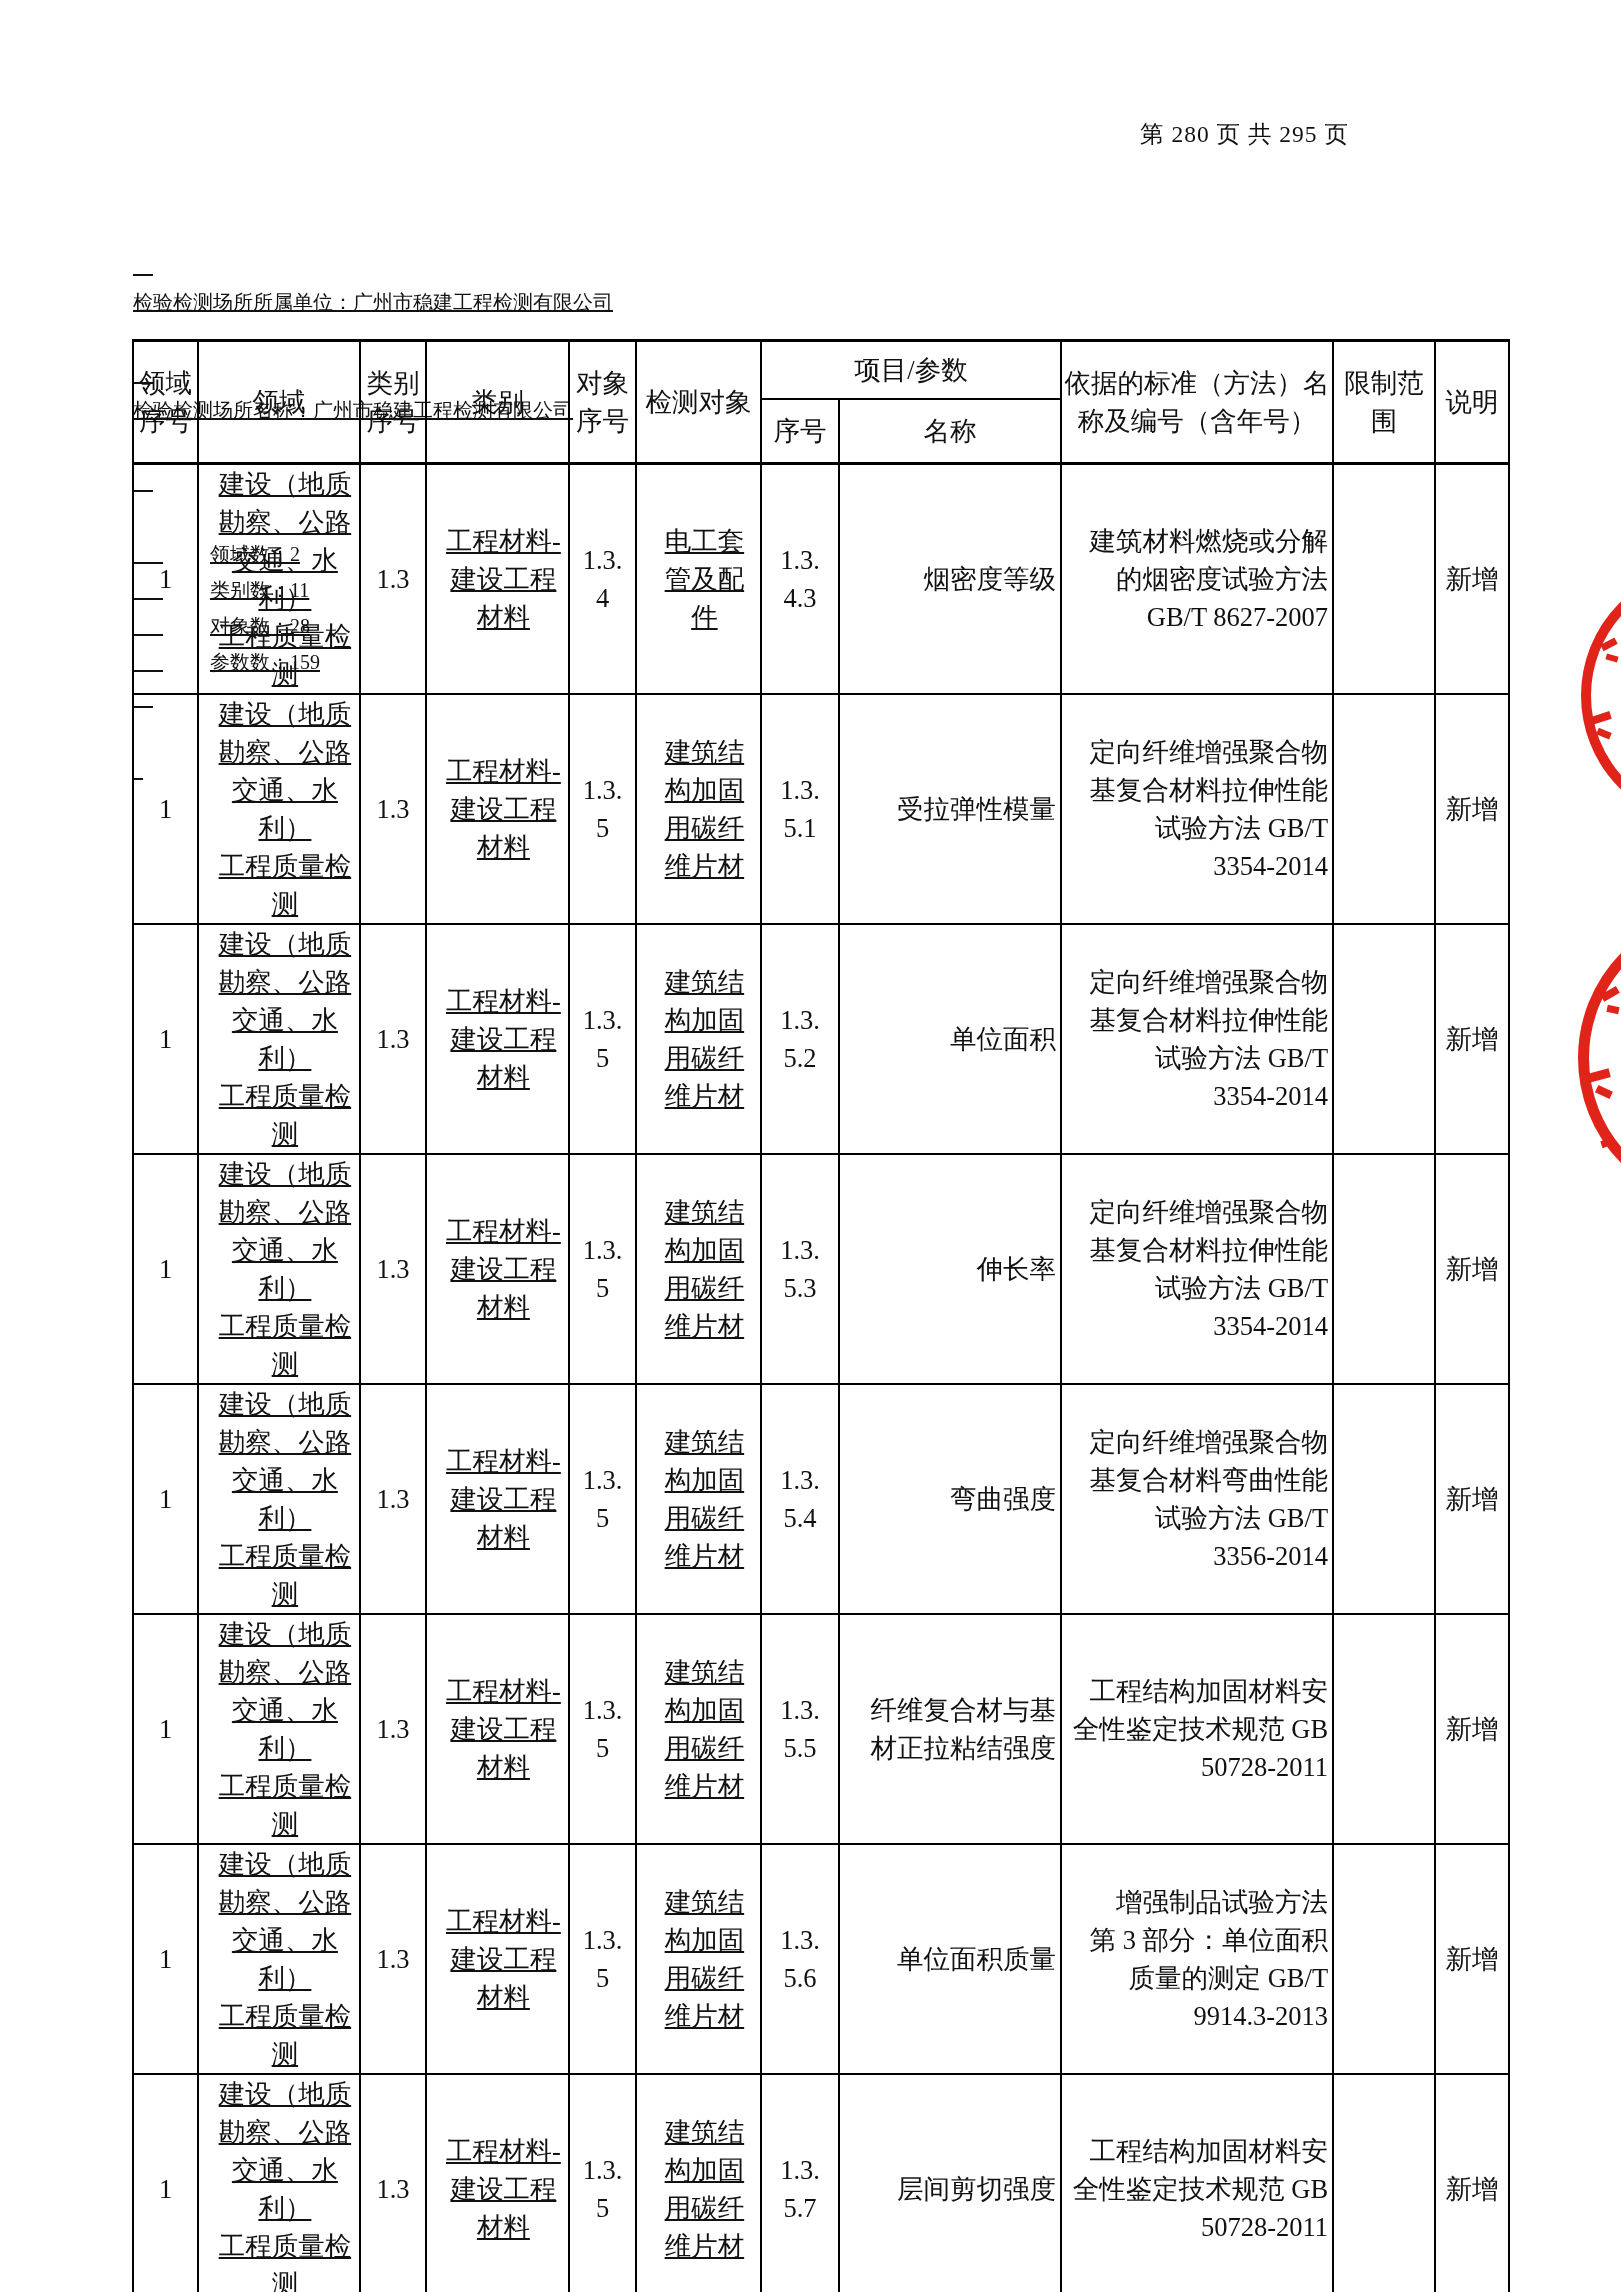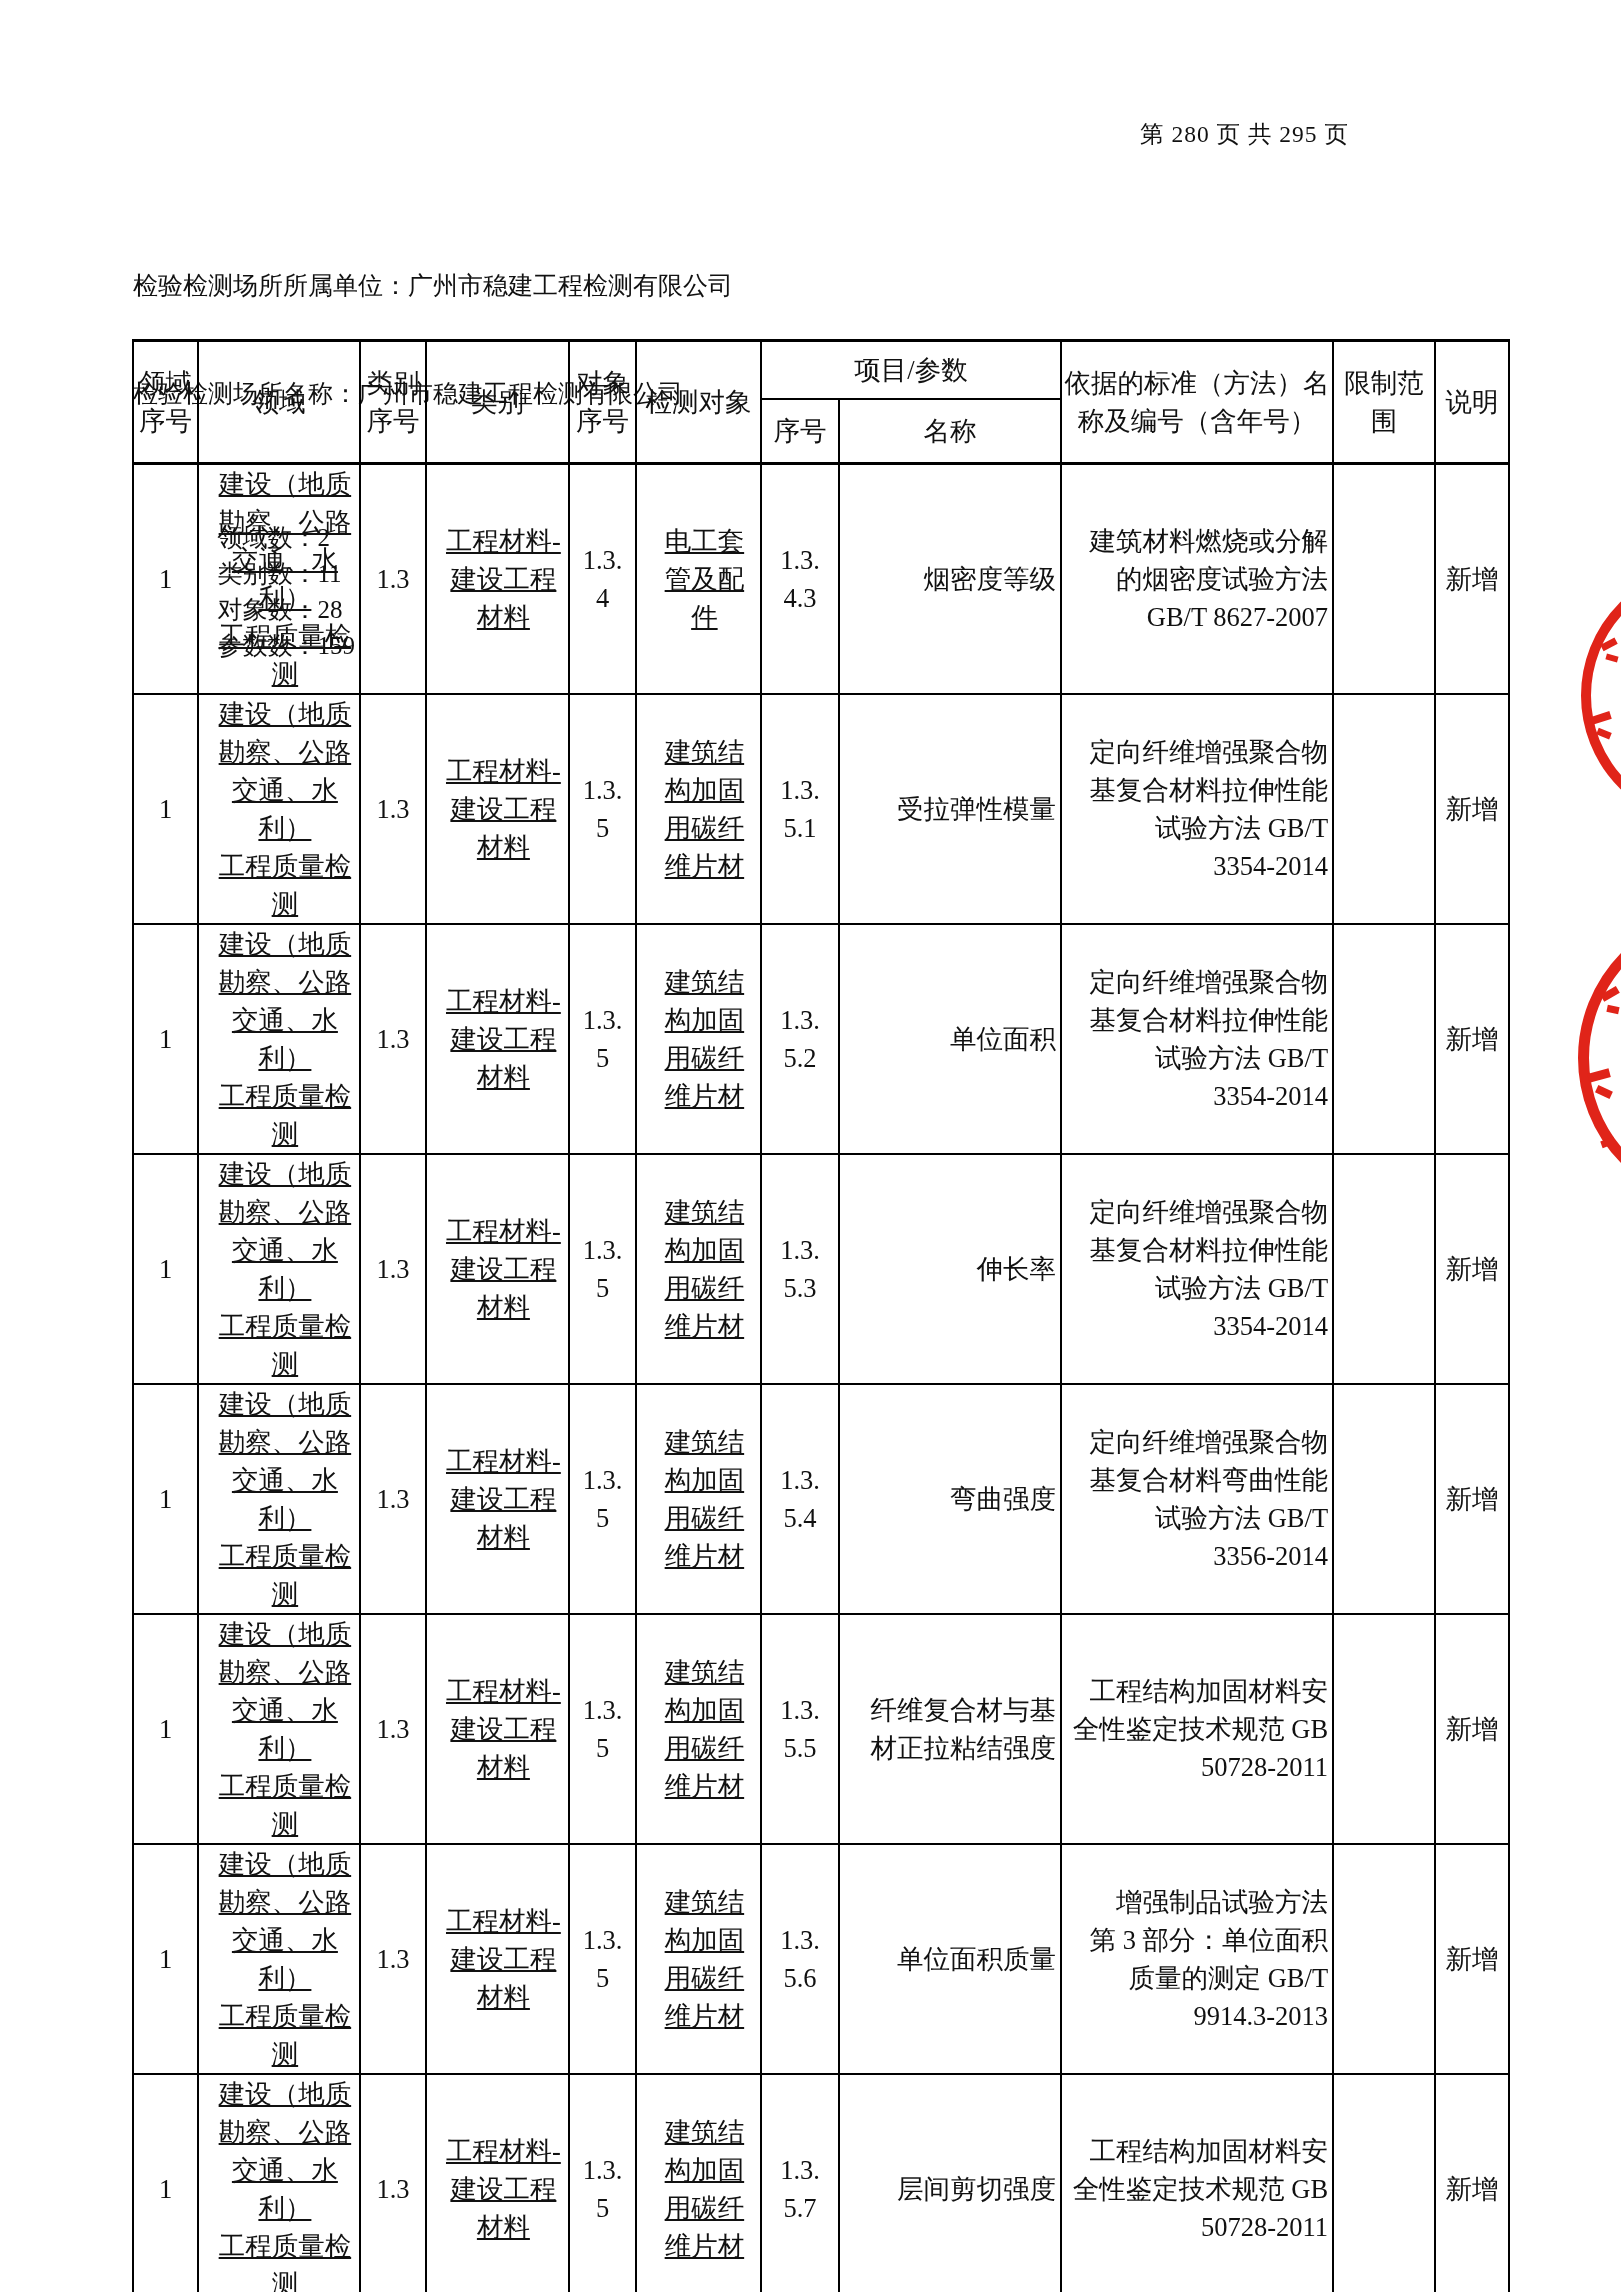--- a/index.html
+++ b/index.html
@@ -9,22 +9,22 @@
     background:#ffffff;
     overflow:hidden;
     font-family:"Liberation Serif","DejaVu Serif",serif;
     color:#111111;
   }
   .page-number{
     position:absolute;left:1140px;top:118px;
     font-size:23.5px;letter-spacing:1px;white-space:pre;
   }
   .info{
-    position:absolute;left:133px;top:196px;
-    font-size:25px;line-height:36px;white-space:pre;
+    position:absolute;left:133px;top:212px;
+    font-size:20px;line-height:36px;white-space:pre;text-decoration:underline;
   }
   .info .line{white-space:pre;}
   .counts .count{margin-right:51px;margin-left:47px;}
   table.cap{
     position:absolute;left:132px;top:339px;
     width:1376px;
     border-collapse:collapse;table-layout:fixed;
     border:2px solid #000;border-top:3.9px solid #000;border-bottom:4.9px solid #000;
     font-size:26.5px;line-height:38px;
   }

